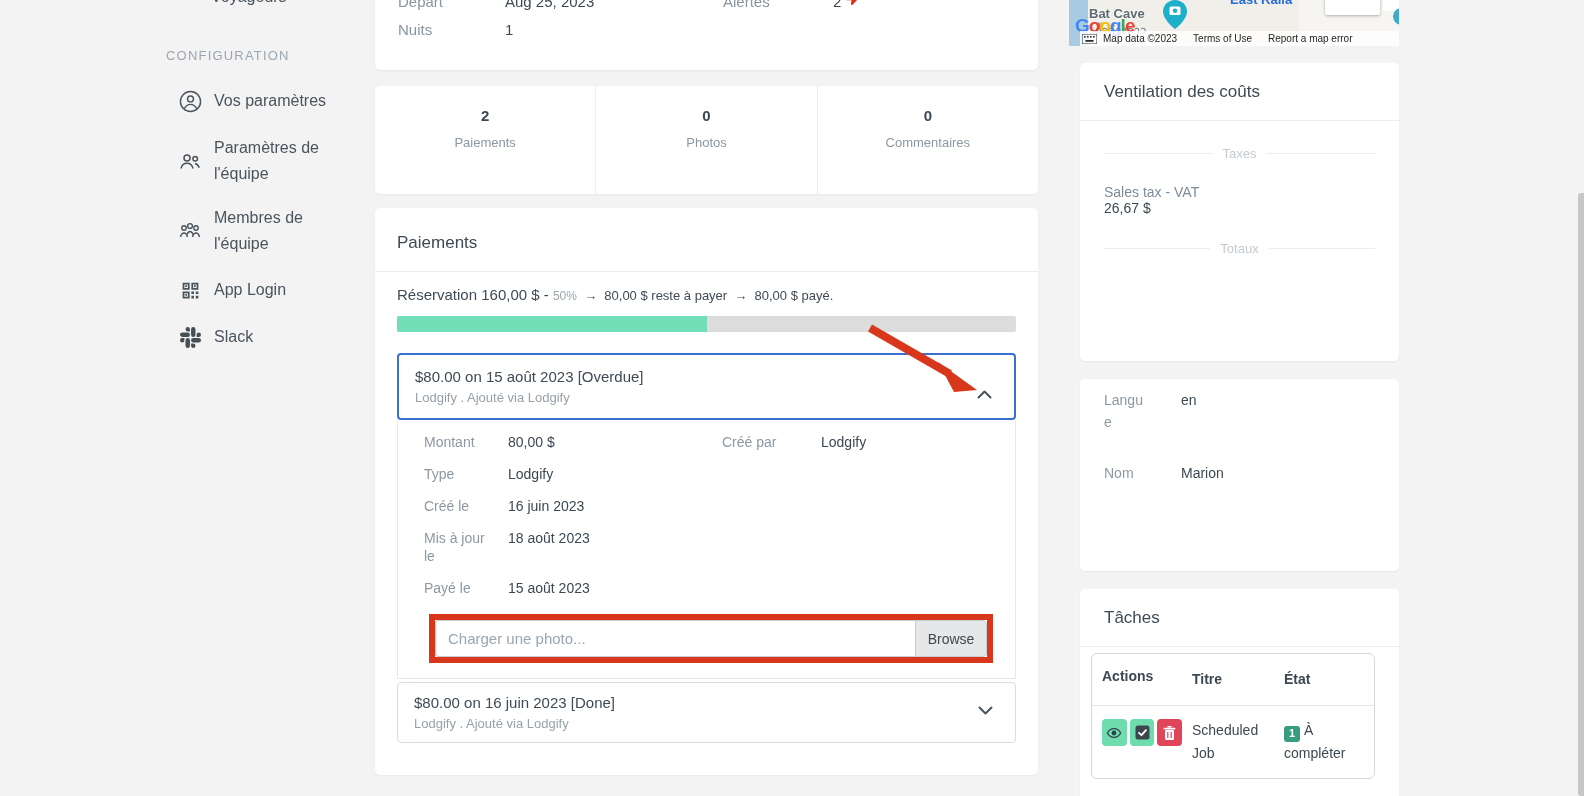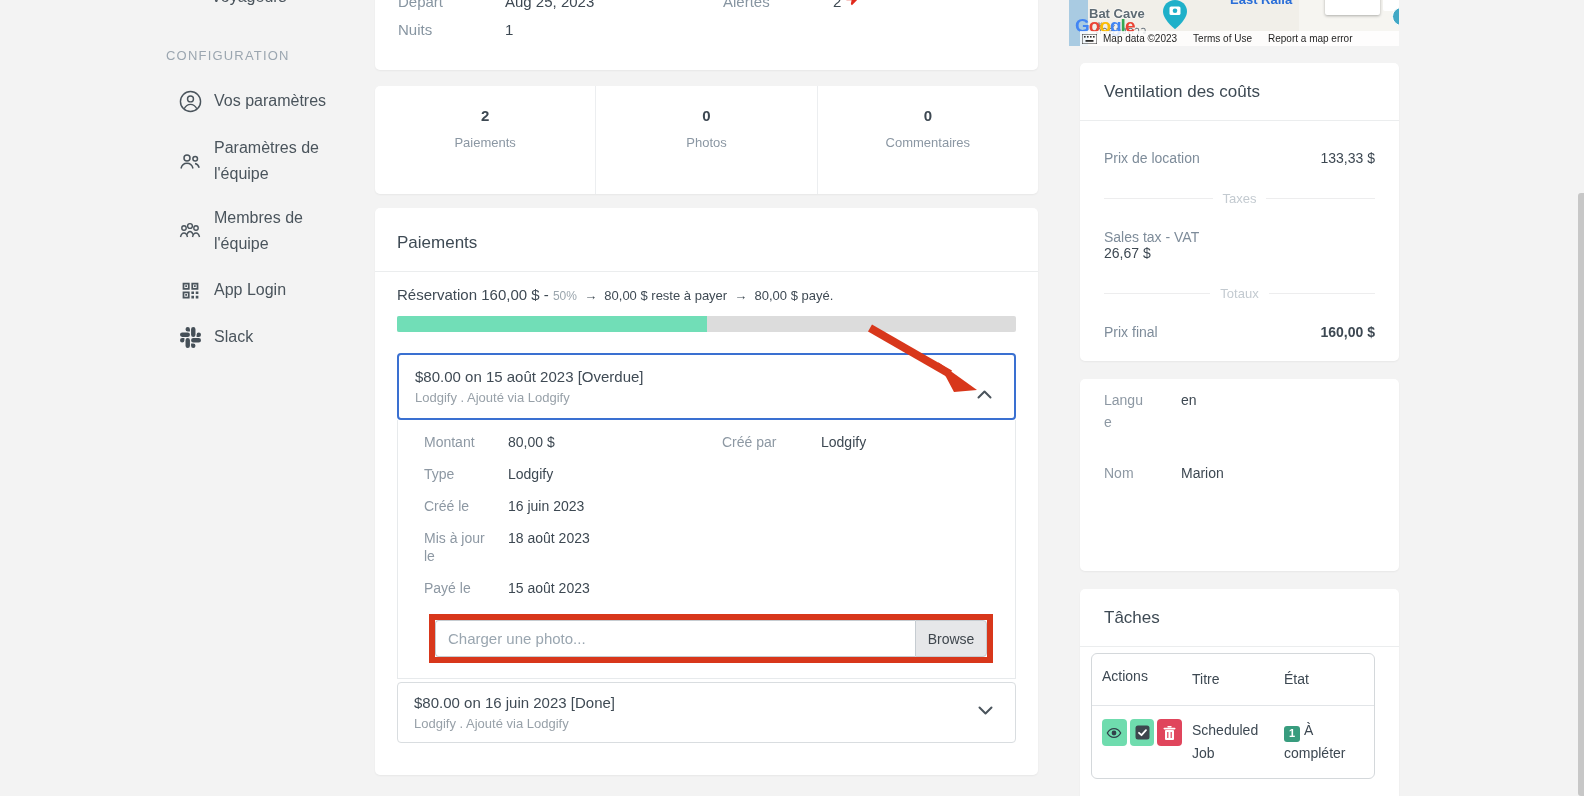--- a/index.html
+++ b/index.html
@@ -91,21 +91,21 @@
   .ldiv::before,.ldiv::after { content:""; flex:1; border-top:1px solid #ededee; }
   .ldiv .dtx { padding:0 10px; font-size:13px; color:#c3cad0; }
 
   .card-client { left:1080px; top:379px; width:319px; height:192px; }
   .clrow { display:flex; padding:0 24px; font-size:14px; }
   .clrow .l { flex:none; width:46px; margin-right:31px; color:#8d98a3; word-break:break-all; line-height:22px; }
   .clrow .v { color:#3d4852; line-height:22px; }
 
   .card-tasks { left:1080px; top:589px; width:319px; height:230px; }
   .task-table { position:absolute; left:11px; top:64px; width:284px; border:1px solid #d4d8db; border-radius:6px; overflow:hidden; background:#fff; }
-  .tt-head { display:flex; border-bottom:1px solid #e2e5e8; font-size:14px; font-weight:normal; color:#3d4852; }
+  .tt-head { display:flex; border-bottom:1px solid #e2e5e8; font-size:14px; font-weight:bold; color:#3d4852; }
   .tt-head > div { padding:14px 0 14px 10px; }
   .tt-row { display:flex; font-size:14px; color:#3d4852; }
   .tt-row > div { padding:13px 0 13px 10px; }
   .col-actions { flex:none; width:90px; }
   .col-titre { flex:none; width:92px; line-height:23px; }
   .col-etat { flex:1; line-height:23px; }
   .abtns { display:flex; gap:3px; }
   .abtn { width:27px; height:27px; border:none; border-radius:4px; display:flex; align-items:center; justify-content:center; cursor:pointer; padding:0; }
   .abtn.green { background:#6fdcae; }
   .abtn.red { background:#e0455c; }
@@ -313,38 +313,30 @@
           </svg>
       </span>
       <span>Map data ©2023</span>
       <span class="lnk">Terms of Use</span>
       <span class="lnk">Report a map error</span>
     </div>
   </div>
 
   <div class="card card-costs">
     <div class="rc-header">Ventilation des coûts</div>
-    <div class="crow" style="margin-top:29px;">
-      <span class="cl">Prix de location</span>
-      <span class="cv">133,33 $</span>
-    </div>
     <div class="ldiv" style="margin-top:24px;">
         <span class="dtx">Taxes</span>
       </div>
     <div class="crow" style="margin-top:23px;flex-direction:column;">
       <span class="cl">Sales tax - VAT</span>
       <span class="cv">26,67 $</span>
     </div>
     <div class="ldiv" style="margin-top:24px;">
         <span class="dtx">Totaux</span>
       </div>
-    <div class="crow" style="margin-top:23px;">
-      <span class="cl">Prix final</span>
-      <span class="cv bold">160,00 $</span>
-    </div>
   </div>
 
   <div class="card card-client">
     <div class="clrow" style="margin-top:10px;">
       <span class="l">Langue</span>
       <span class="v">en</span>
     </div>
     <div class="clrow" style="margin-top:29px;">
       <span class="l">Nom</span>
       <span class="v">Marion</span>

